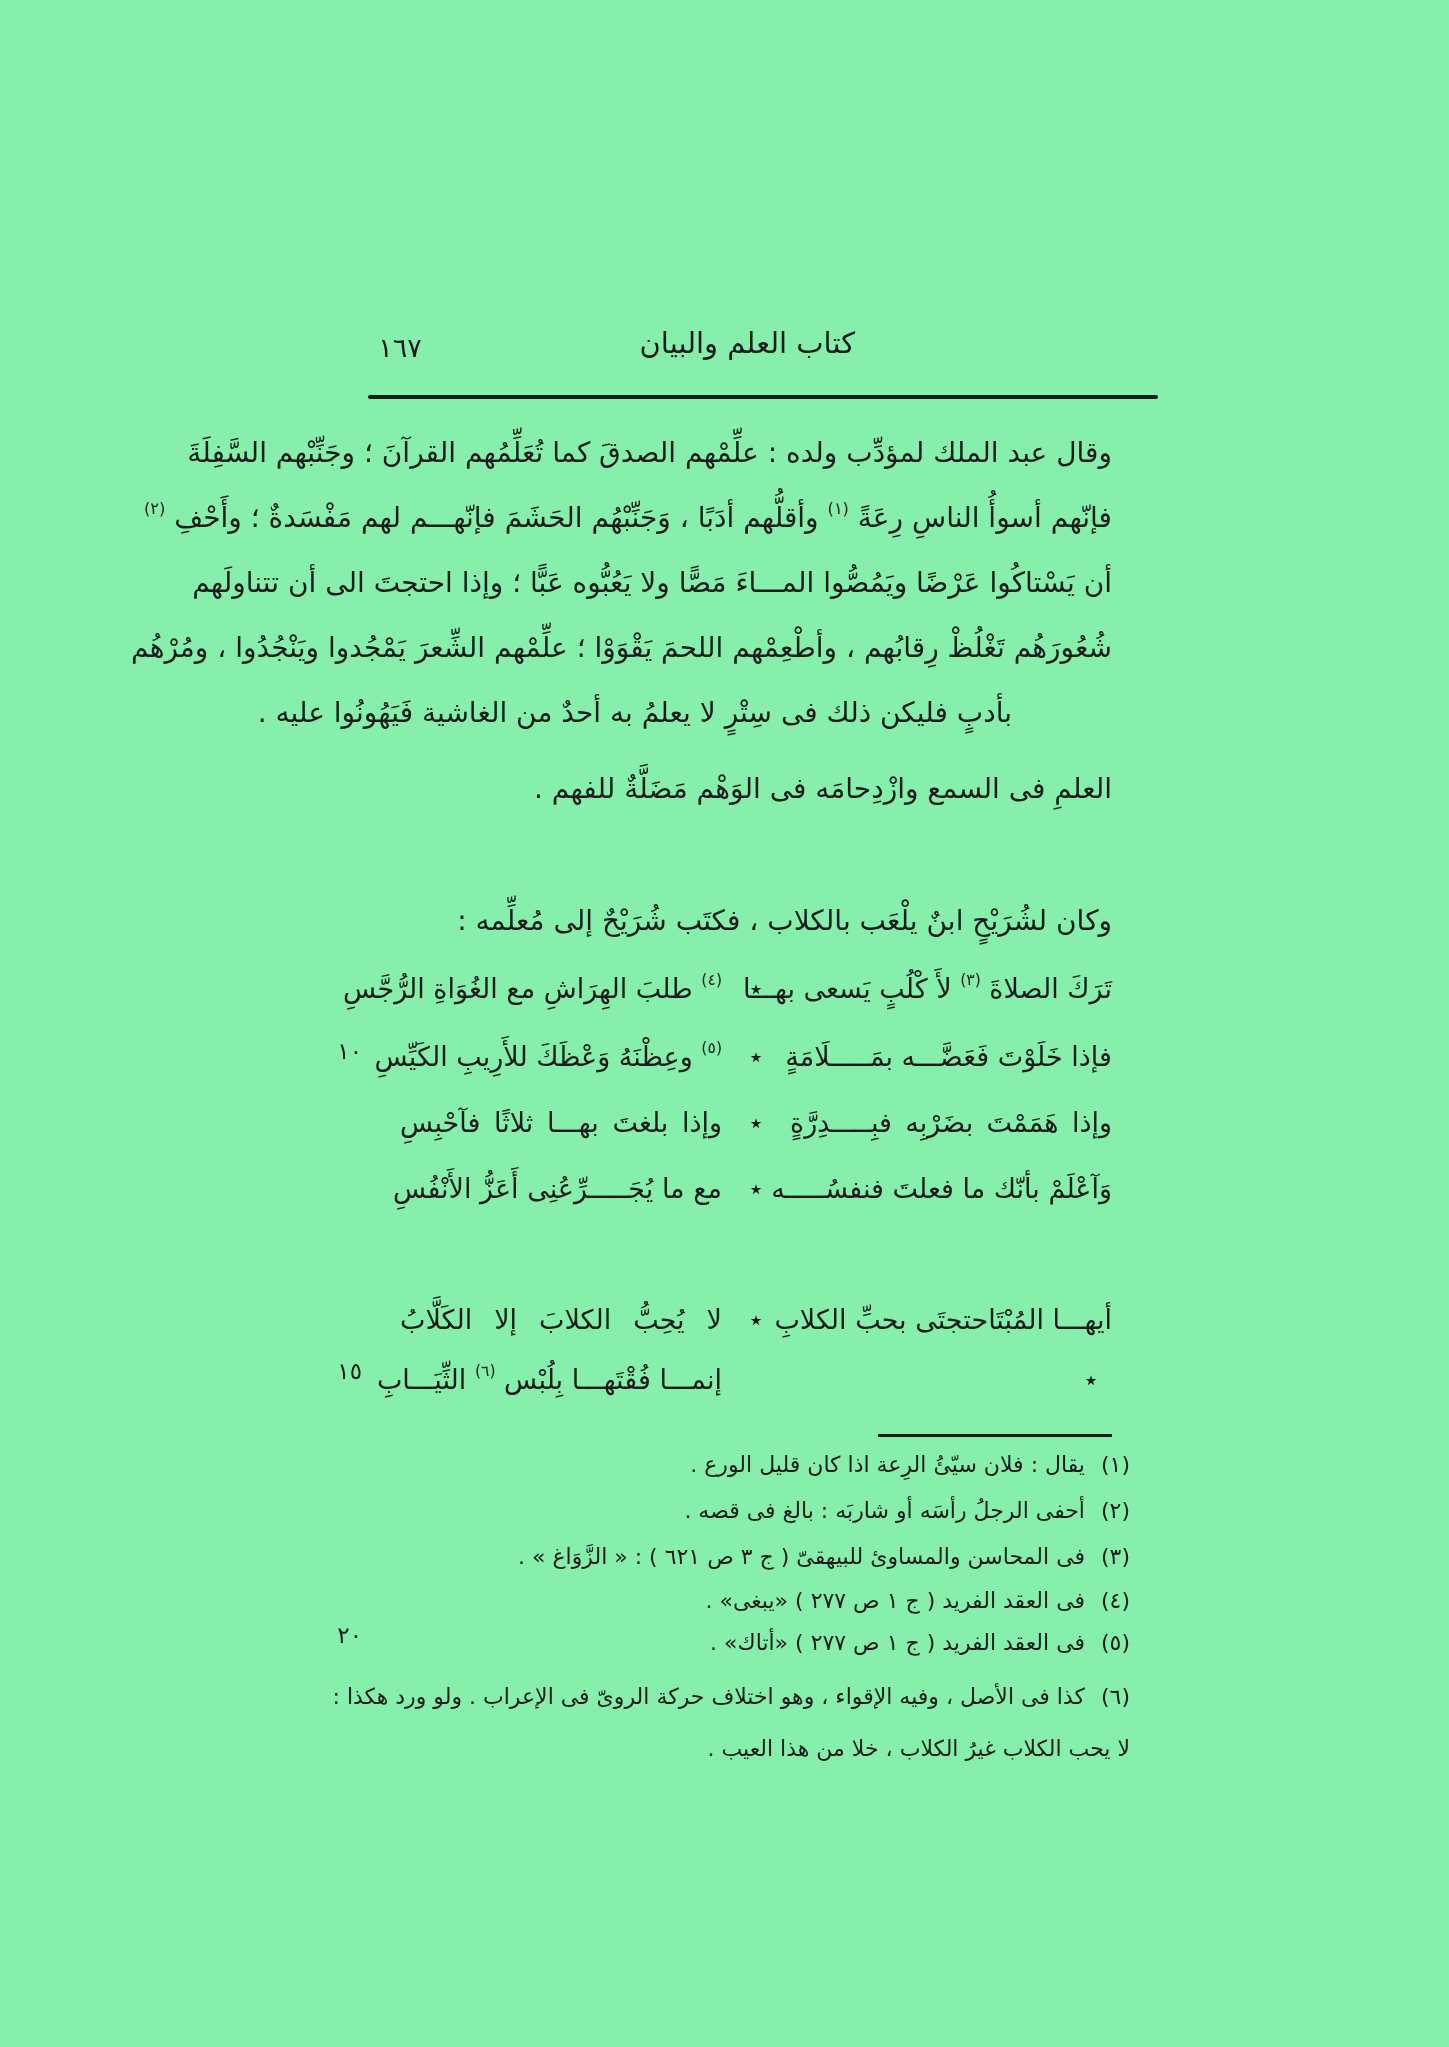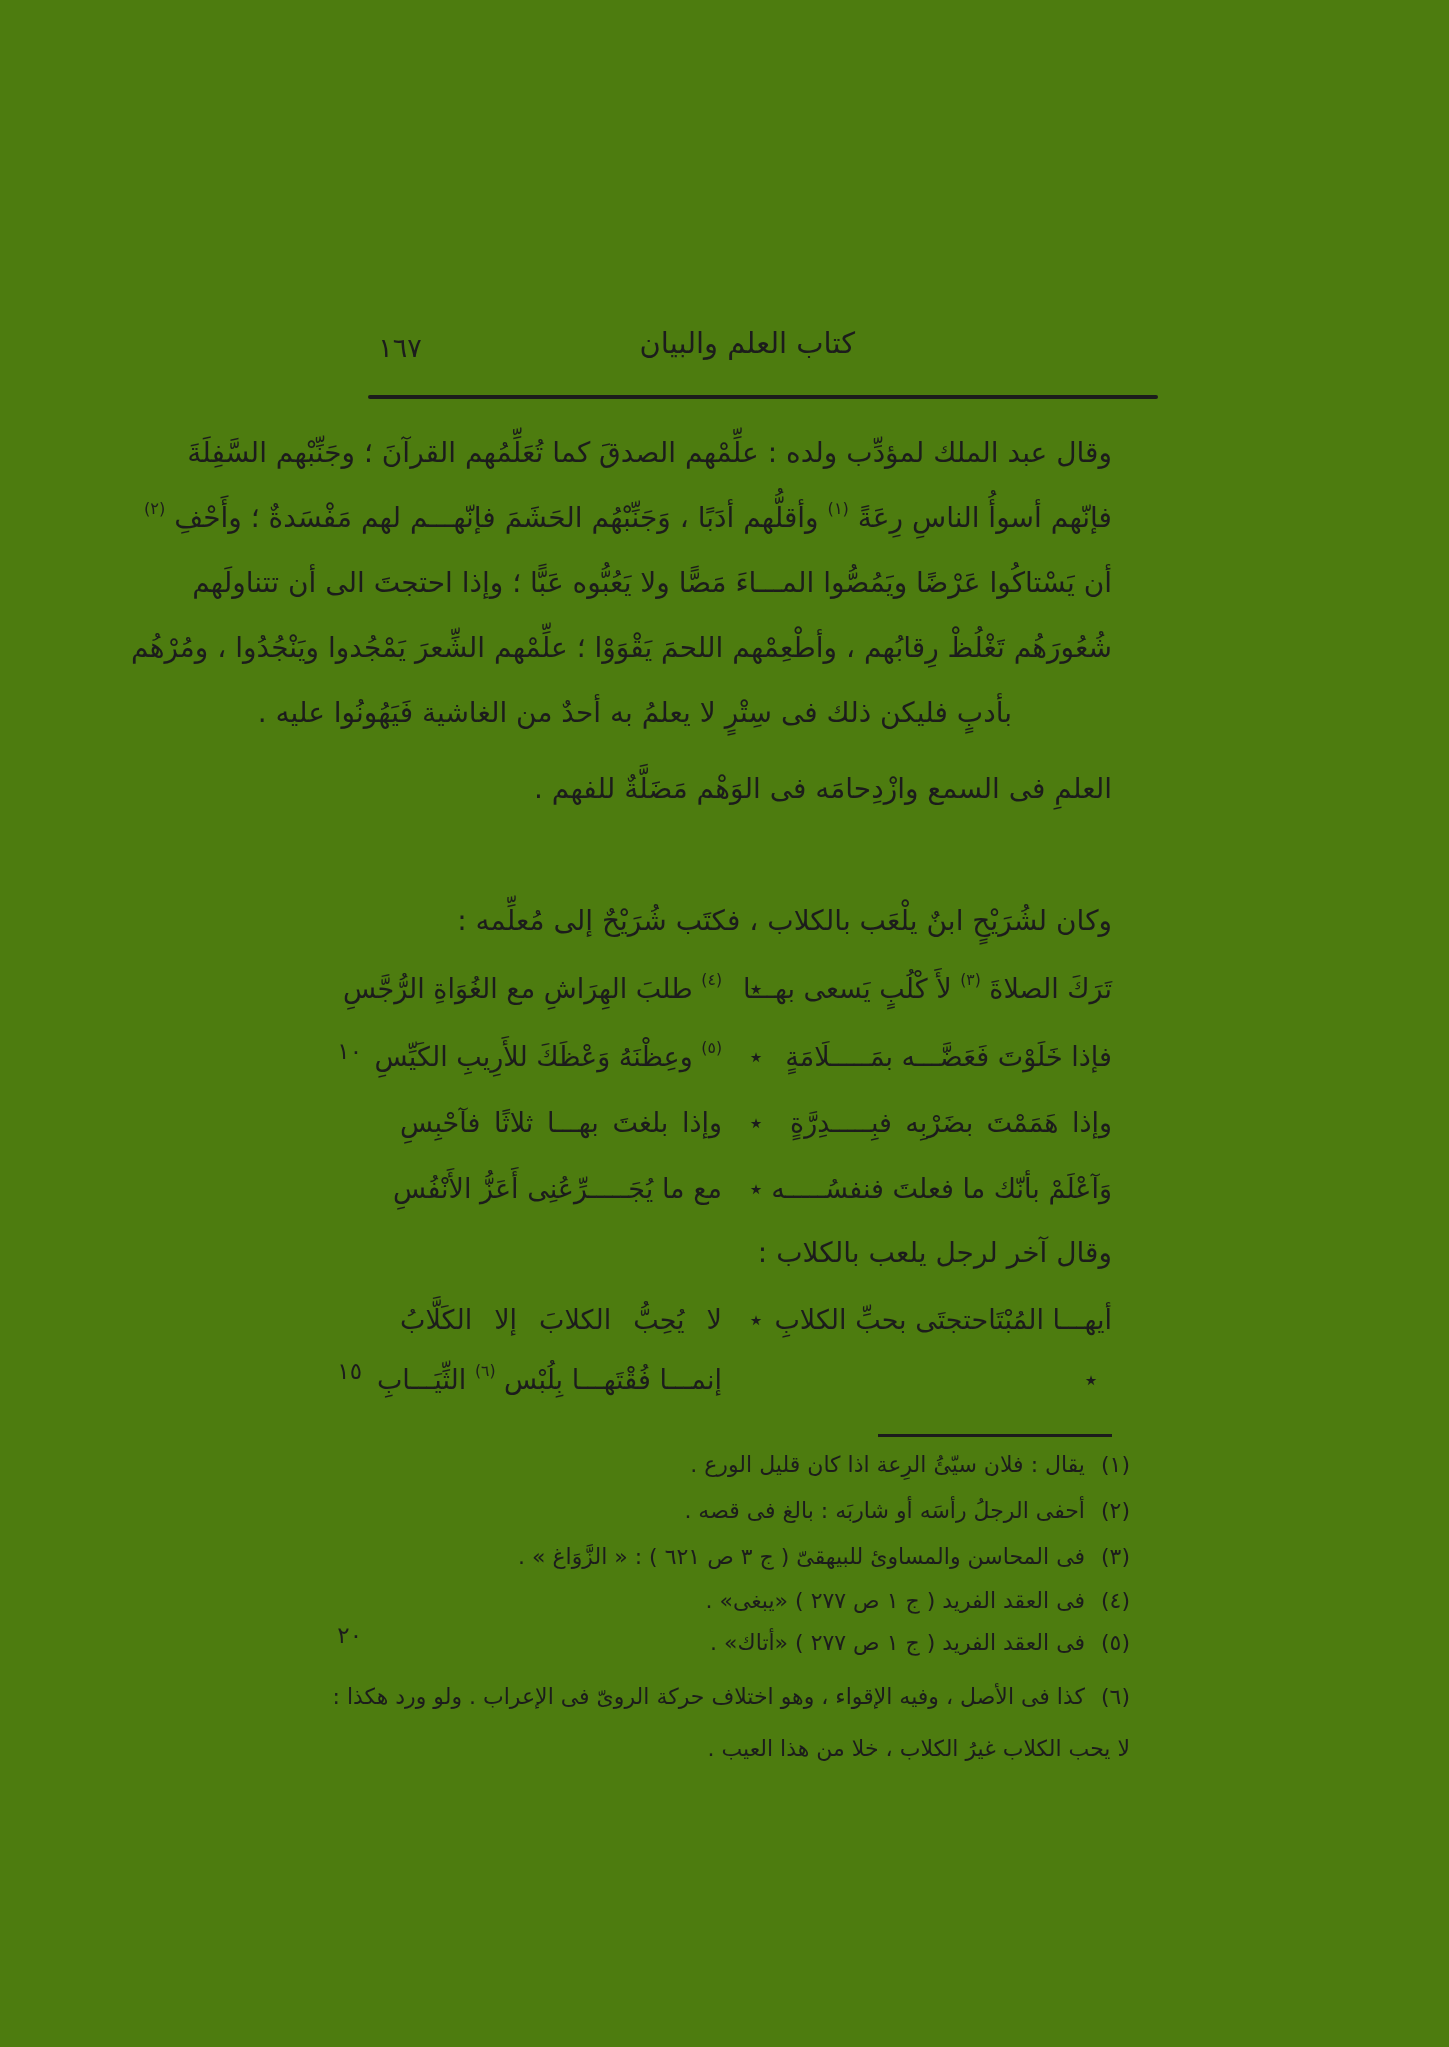--- a/index.html
+++ b/index.html
@@ -1,20 +1,20 @@
 <!DOCTYPE html>
 <html lang="ar" dir="rtl"><head>
 <meta charset="utf-8">
 <style>
   html,body{margin:0;padding:0;background:#e8e8e8;}
   .page{
     position:relative;
     width:1449px;height:2047px;
     margin:0 auto;
-    background:#4d7c0f;
+    background:#86efac;
     color:#1c1c1c;
     font-family:"DejaVu Sans", sans-serif;
     direction:rtl;
     overflow:hidden;
   }
   
   .pagenum{
     position:absolute;left:360px;top:332px;
     width:80px;font-size:27px;text-align:center;direction:ltr;
   }
@@ -112,21 +112,20 @@
     <span class="hemi">وإذا هَمَمْتَ بضَرْبِه فبِـــــدِرَّةٍ</span>
     <span class="star">٭</span>
     <span class="hemi">وإذا بلغتَ بهـــا ثلاثًا فآحْبِسِ</span>
   </div>
   <div class="verse" style="top:1166px;">
     <span class="hemi">وَآعْلَمْ بأنّك ما فعلتَ فنفسُـــــه</span>
     <span class="star">٭</span>
     <span class="hemi">مع ما يُجَـــــرِّعُنِى أَعَزُّ الأَنْفُسِ</span>
   </div>
 
-  <div class="intro-line" style="top:1230px;">وقال آخر لرجل يلعب بالكلاب :</div>
 
   <div class="verse" style="top:1297px;">
     <span class="hemi">أيهـــا المُبْتَاحتجتَى بحبِّ الكلابِ</span>
     <span class="star">٭</span>
     <span class="hemi">لا يُحِبُّ الكلابَ إلا الكَلَّابُ</span>
   </div>
   <div class="verse" style="top:1357px;">
     <span class="star">٭</span>
     <span class="hemi">إنمـــا فُقْتَهـــا بِلُبْس <sup>(٦)</sup> الثِّيَـــابِ</span>
   </div>

